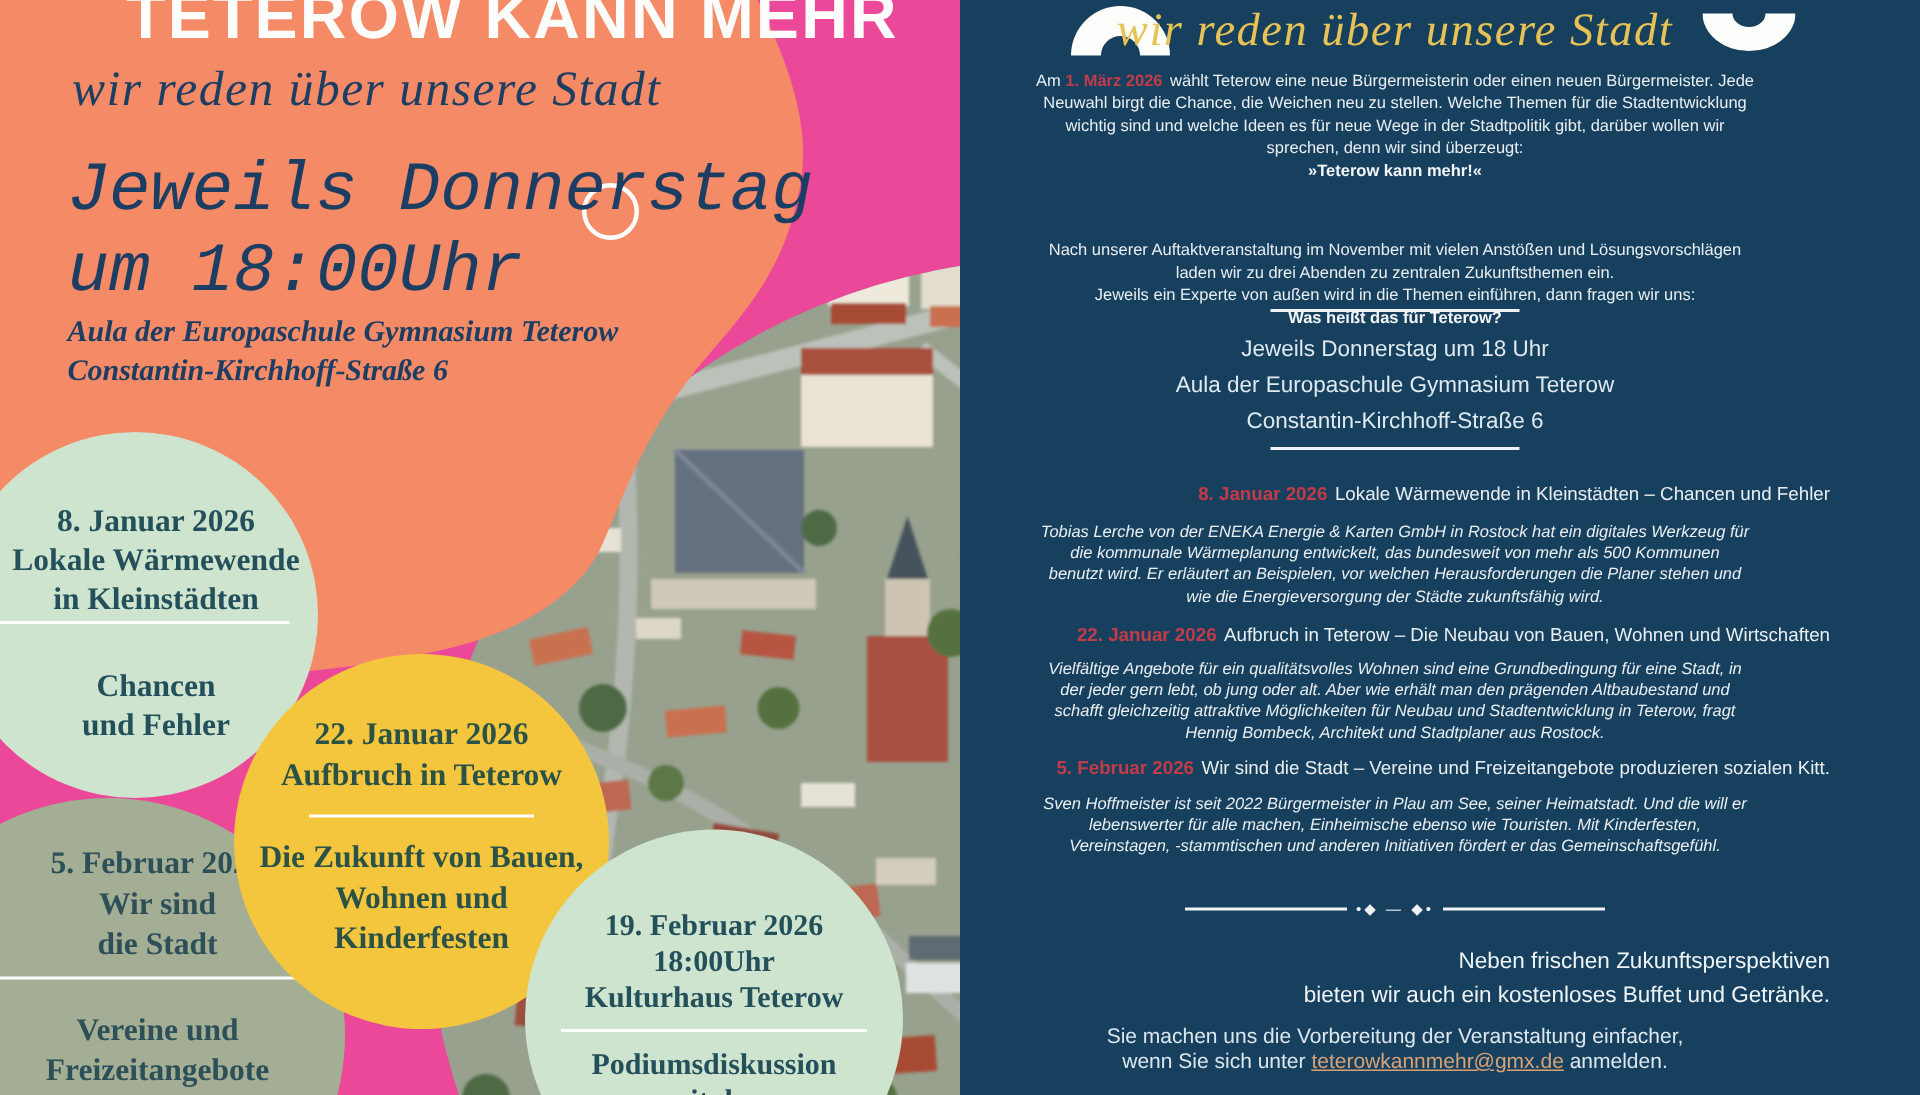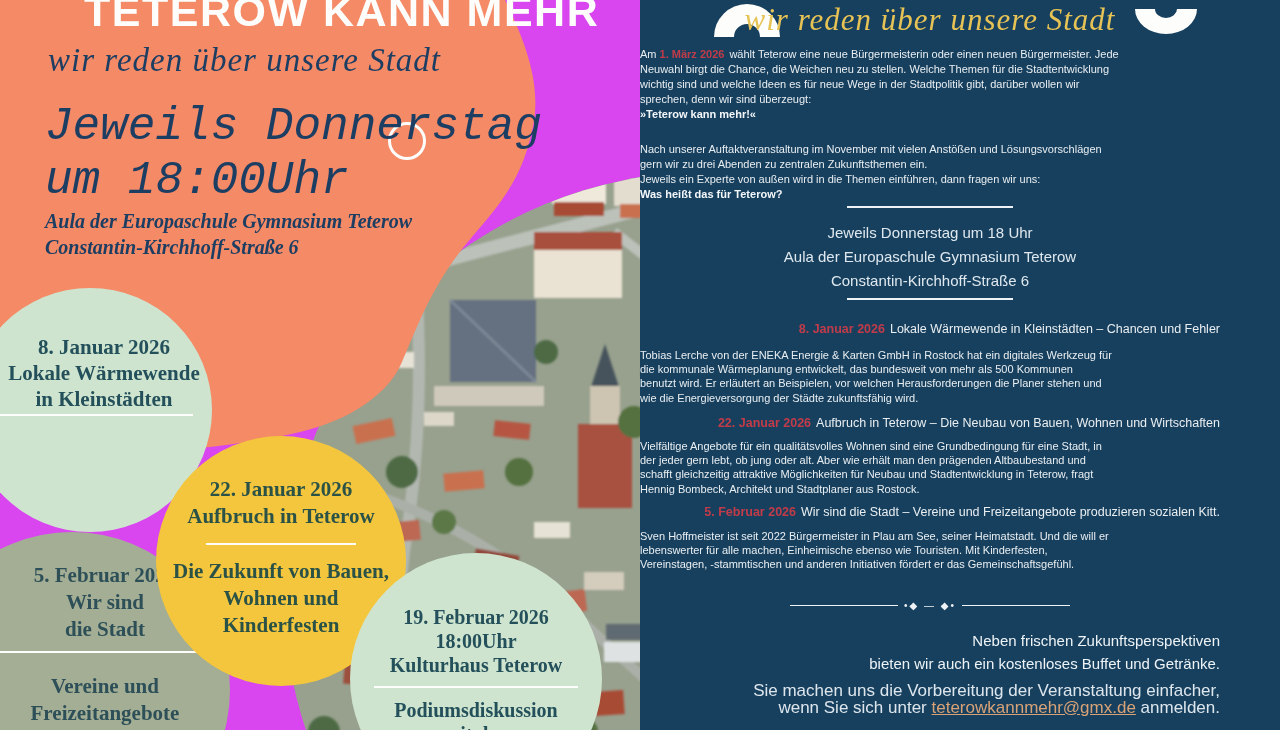--- a/index.html
+++ b/index.html
@@ -1,19 +1,19 @@
 <!DOCTYPE html>
 <html><head>
 <meta charset="utf-8">
 <style>
   html,body{margin:0;padding:0;background:#0d2438;}
   .canvas{position:relative;width:1280px;height:730px;overflow:hidden;
           font-family:"Liberation Sans",sans-serif;background:#17405f;}
   
-  .left-half{position:absolute;left:0;top:0;width:640px;height:730px;overflow:hidden;background:#d946ef;}
+  .left-half{position:absolute;left:0;top:0;width:640px;height:730px;overflow:hidden;background:#ec4899;}
   .photo-circle{position:absolute;left:284px;top:172px;width:846px;height:846px;border-radius:50%;
                 overflow:hidden;background:#98a18e;}
   .photo-circle svg{display:block;width:846px;height:846px;}
   .orange-blob{position:absolute;left:0;top:0;width:640px;height:520px;}
   .deco-ring{position:absolute;left:388px;top:122px;width:32px;height:32px;border-radius:50%;
              border:3px solid #fdfdfb;}
   .headline{position:absolute;left:84px;top:-13px;font-size:43px;font-weight:900;color:#fdfdfb;
             letter-spacing:1.5px;font-family:"Liberation Sans",sans-serif;white-space:nowrap;}
   .tagline-left{position:absolute;left:48px;top:42px;font-size:33px;font-style:italic;
                 font-family:"Liberation Serif",serif;color:#1d3e63;letter-spacing:1px;white-space:nowrap;}
@@ -39,35 +39,35 @@
   .b4{left:350px;top:553px;width:252px;height:252px;background:#cfe4cf;color:#23505a;
       font-size:20px;line-height:24px;padding-top:52px;}
   .b4 .sep{width:204px;margin-top:9px;}
   .b4 .lower{margin-top:10px;}
   
   .right-half{position:absolute;left:640px;top:0;width:640px;height:730px;background:#17405f;overflow:hidden;
               color:#e9eef1;}
   .glyph{position:absolute;}
   .tagline-right{position:absolute;left:0;top:2px;width:580px;text-align:center;font-size:31px;
                  font-style:italic;font-family:"Liberation Serif",serif;color:#e7c355;letter-spacing:1px;}
-  .para{position:absolute;width:580px;text-align:left;font-size:11px;line-height:15px;color:#e9eef1;}
+  .para{position:absolute;width:580px;text-align:center;font-size:11px;line-height:15px;color:#e9eef1;}
   .para .b{font-weight:bold;color:#f4f7fa;}
   .date-red{color:#c23b49;font-weight:bold;margin-right:5px;}
   .rule{position:absolute;left:207px;width:166px;height:2px;background:#eef2f5;}
   .address{position:absolute;top:221px;width:580px;text-align:center;font-size:15px;line-height:24px;
            color:#dfe8ee;}
   .event-head{position:absolute;width:580px;text-align:right;font-size:12.5px;color:#e9eef1;}
-  .event-body{position:absolute;width:580px;font-size:11px;line-height:14.2px;color:#e9eef1;}
+  .event-body{position:absolute;width:580px;text-align:center;font-size:11px;line-height:14.2px;color:#e9eef1;font-style:italic;}
   .divider{position:absolute;top:600px;left:0;width:580px;display:flex;align-items:center;
            justify-content:center;color:#eef2f5;font-size:10px;letter-spacing:2px;}
   .divider .dline{width:108px;height:1.5px;background:#eef2f5;}
   .divider .orn{margin:0 6px;white-space:nowrap;}
   .footer-big{position:absolute;top:629px;width:580px;text-align:right;font-size:15px;line-height:23px;
               color:#eef3f6;}
-  .footer-small{position:absolute;top:682px;width:580px;text-align:right;font-size:17px;line-height:17px;
+  .footer-small{position:absolute;top:682px;width:580px;text-align:center;font-size:14px;line-height:17px;
                 color:#dde6ed;}
   .email-link{color:#d8a276;text-decoration:underline;cursor:pointer;}
 </style>
 </head>
 <body>
 
 <div class="canvas">
 
   <div class="left-half">
 
@@ -174,20 +174,24 @@
       <div>Constantin-Kirchhoff-Straße 6</div>
     </div>
 
     <div class="bubble b1">
       <div>
         <div>8. Januar 2026</div>
         <div>Lokale Wärmewende</div>
         <div>in Kleinstädten</div>
       </div>
       <div class="sep"></div>
+      <div class="lower">
+        <div>Chancen</div>
+        <div>und Fehler</div>
+      </div>
     </div>
 
     <div class="bubble b3">
       <div>
         <div>5. Februar 2026</div>
         <div>Wir sind</div>
         <div>die Stadt</div>
       </div>
       <div class="sep"></div>
       <div class="lower">
@@ -237,23 +241,23 @@
     <div class="tagline-right">wir reden über unsere Stadt</div>
 
     <div class="para" style="top:47px;">
       <div><span>Am </span><span class="date-red">1. März 2026</span><span>wählt Teterow eine neue Bürgermeisterin oder einen neuen Bürgermeister. Jede</span></div>
       <div>Neuwahl birgt die Chance, die Weichen neu zu stellen. Welche Themen für die Stadtentwicklung</div>
       <div>wichtig sind und welche Ideen es für neue Wege in der Stadtpolitik gibt, darüber wollen wir</div>
       <div>sprechen, denn wir sind überzeugt:</div>
       <div class="b">»Teterow kann mehr!«</div>
     </div>
 
-    <div class="para" style="top:142px;">
+    <div class="para" style="top:160px;">
       <div>Nach unserer Auftaktveranstaltung im November mit vielen Anstößen und Lösungsvorschlägen</div>
-      <div>gern wir zu drei Abenden zu zentralen Zukunftsthemen ein.</div>
+      <div>laden wir zu drei Abenden zu zentralen Zukunftsthemen ein.</div>
       <div>Jeweils ein Experte von außen wird in die Themen einführen, dann fragen wir uns:</div>
       <div class="b">Was heißt das für Teterow?</div>
     </div>
 
     <div class="rule" style="top:206px;"></div>
 
     <div class="address">
       <div>Jeweils Donnerstag um 18 Uhr</div>
       <div>Aula der Europaschule Gymnasium Teterow</div>
       <div>Constantin-Kirchhoff-Straße 6</div>

